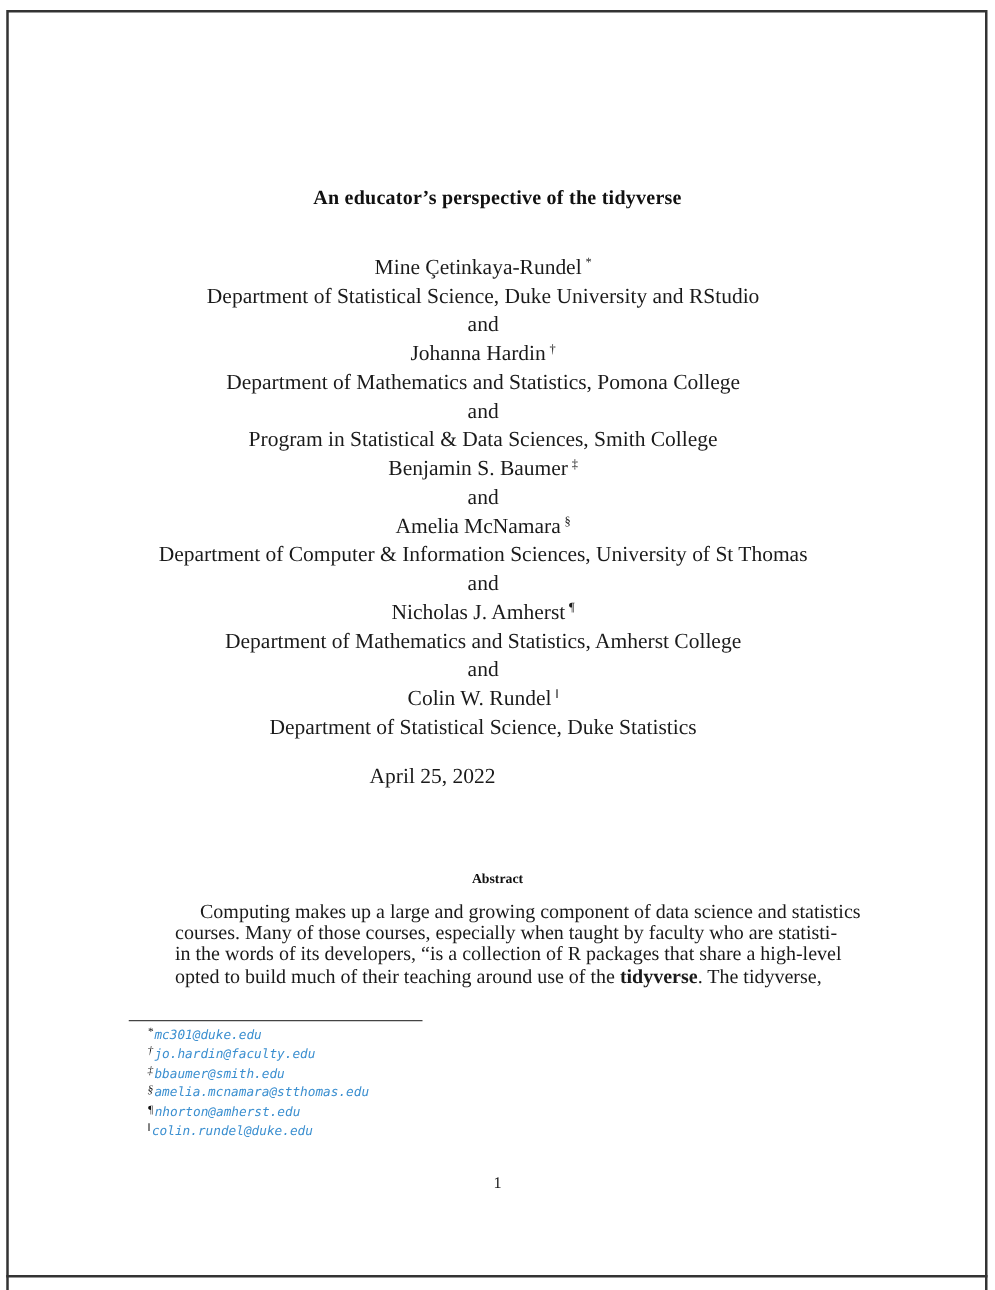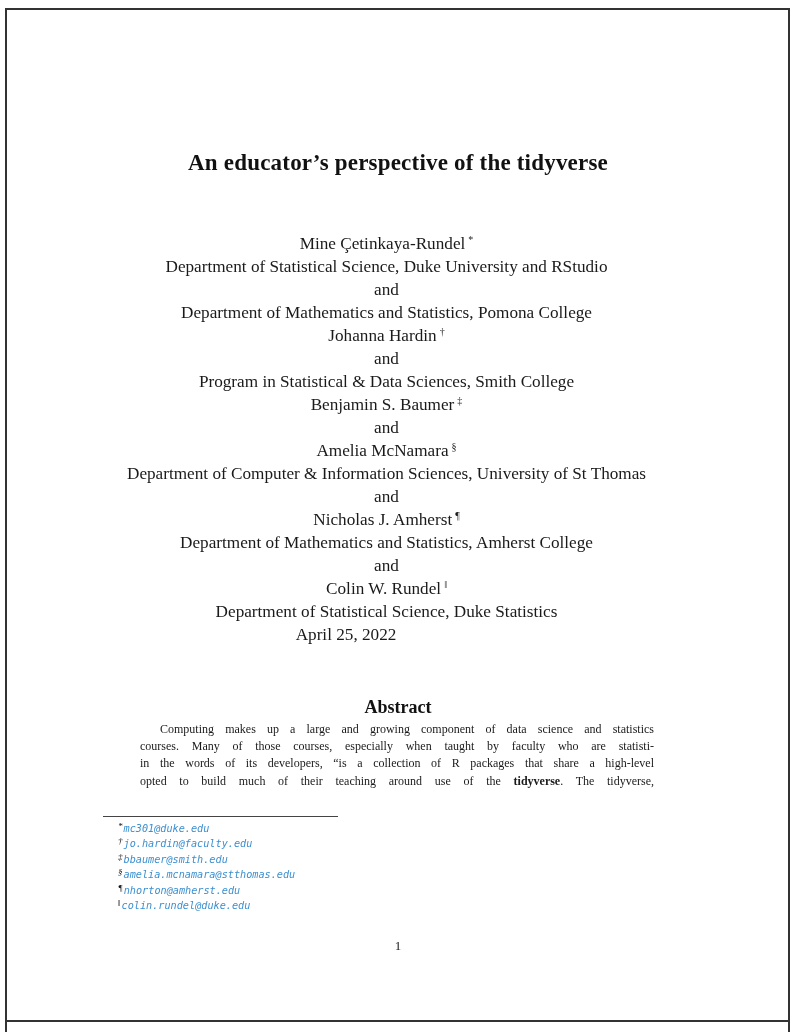--- a/index.html
+++ b/index.html
@@ -48,71 +48,70 @@
       height: 1032px;
     }
     .title {
       position: absolute;
       left: 0;
       width: 796px;
       top: 150px;
       text-align: center;
       font-family: "Liberation Serif", "DejaVu Serif", serif;
       font-weight: bold;
-      font-size: 23px;
+      font-size: 16px;
       letter-spacing: 0.2px;
       color: #111;
     }
     .authors {
       position: absolute;
       left: 0;
       width: 773px;
       top: 202px;
       text-align: center;
       font-family: "Liberation Serif", "DejaVu Serif", serif;
       font-size: 17.2px;
       line-height: 23px;
       color: #1a1a1a;
-      margin-top: 30px;
     }
     .authors .line { display: block; white-space: nowrap; }
     .authors sup {
       font-size: 10px;
       vertical-align: 6px;
       line-height: 0;
       margin-left: 3px;
     }
     .date {
       position: absolute;
       left: 0;
       width: 692px;
-      top: 625px;
+      top: 611px;
       text-align: center;
       font-family: "Liberation Serif", "DejaVu Serif", serif;
       font-size: 17.2px;
       color: #1a1a1a;
     }
     .abstract-heading {
       position: absolute;
       left: 0;
       width: 796px;
       top: 697px;
       text-align: center;
       font-family: "Liberation Serif", "DejaVu Serif", serif;
       font-weight: bold;
-      font-size: 18px;
+      font-size: 11px;
       color: #111;
     }
     .abstract-body {
       position: absolute;
       left: 140px;
       width: 514px;
       top: 721px;
       font-family: "Liberation Serif", "DejaVu Serif", serif;
-      font-size: 12px;
+      font-size: 16px;
       line-height: 17.2px;
       color: #1a1a1a;
       text-align: justify;
     }
     .abstract-body .aline {
       display: block;
       white-space: nowrap;
       text-align-last: justify;
       text-align: justify;
     }
@@ -167,22 +166,22 @@
 
 <div class="page">
 
   <div class="title">An educator’s perspective of the tidyverse</div>
 
   <div class="authors">
     <span class="line"><span>Mine Çetinkaya-Rundel</span><sup>*</sup></span>
     <span class="line">Department of Statistical Science, Duke University and RStudio</span>
     <span class="line">and</span>
 
+    <span class="line"><span>Johanna Hardin</span><sup>†</sup></span>
     <span class="line">Department of Mathematics and Statistics, Pomona College</span>
-    <span class="line"><span>Johanna Hardin</span><sup>†</sup></span>
     <span class="line">and</span>
 
     <span class="line">Program in Statistical &amp; Data Sciences, Smith College</span>
     <span class="line"><span>Benjamin S. Baumer</span><sup>‡</sup></span>
     <span class="line">and</span>
 
     <span class="line"><span>Amelia McNamara</span><sup>§</sup></span>
     <span class="line">Department of Computer &amp; Information Sciences, University of St Thomas</span>
     <span class="line">and</span>
 

